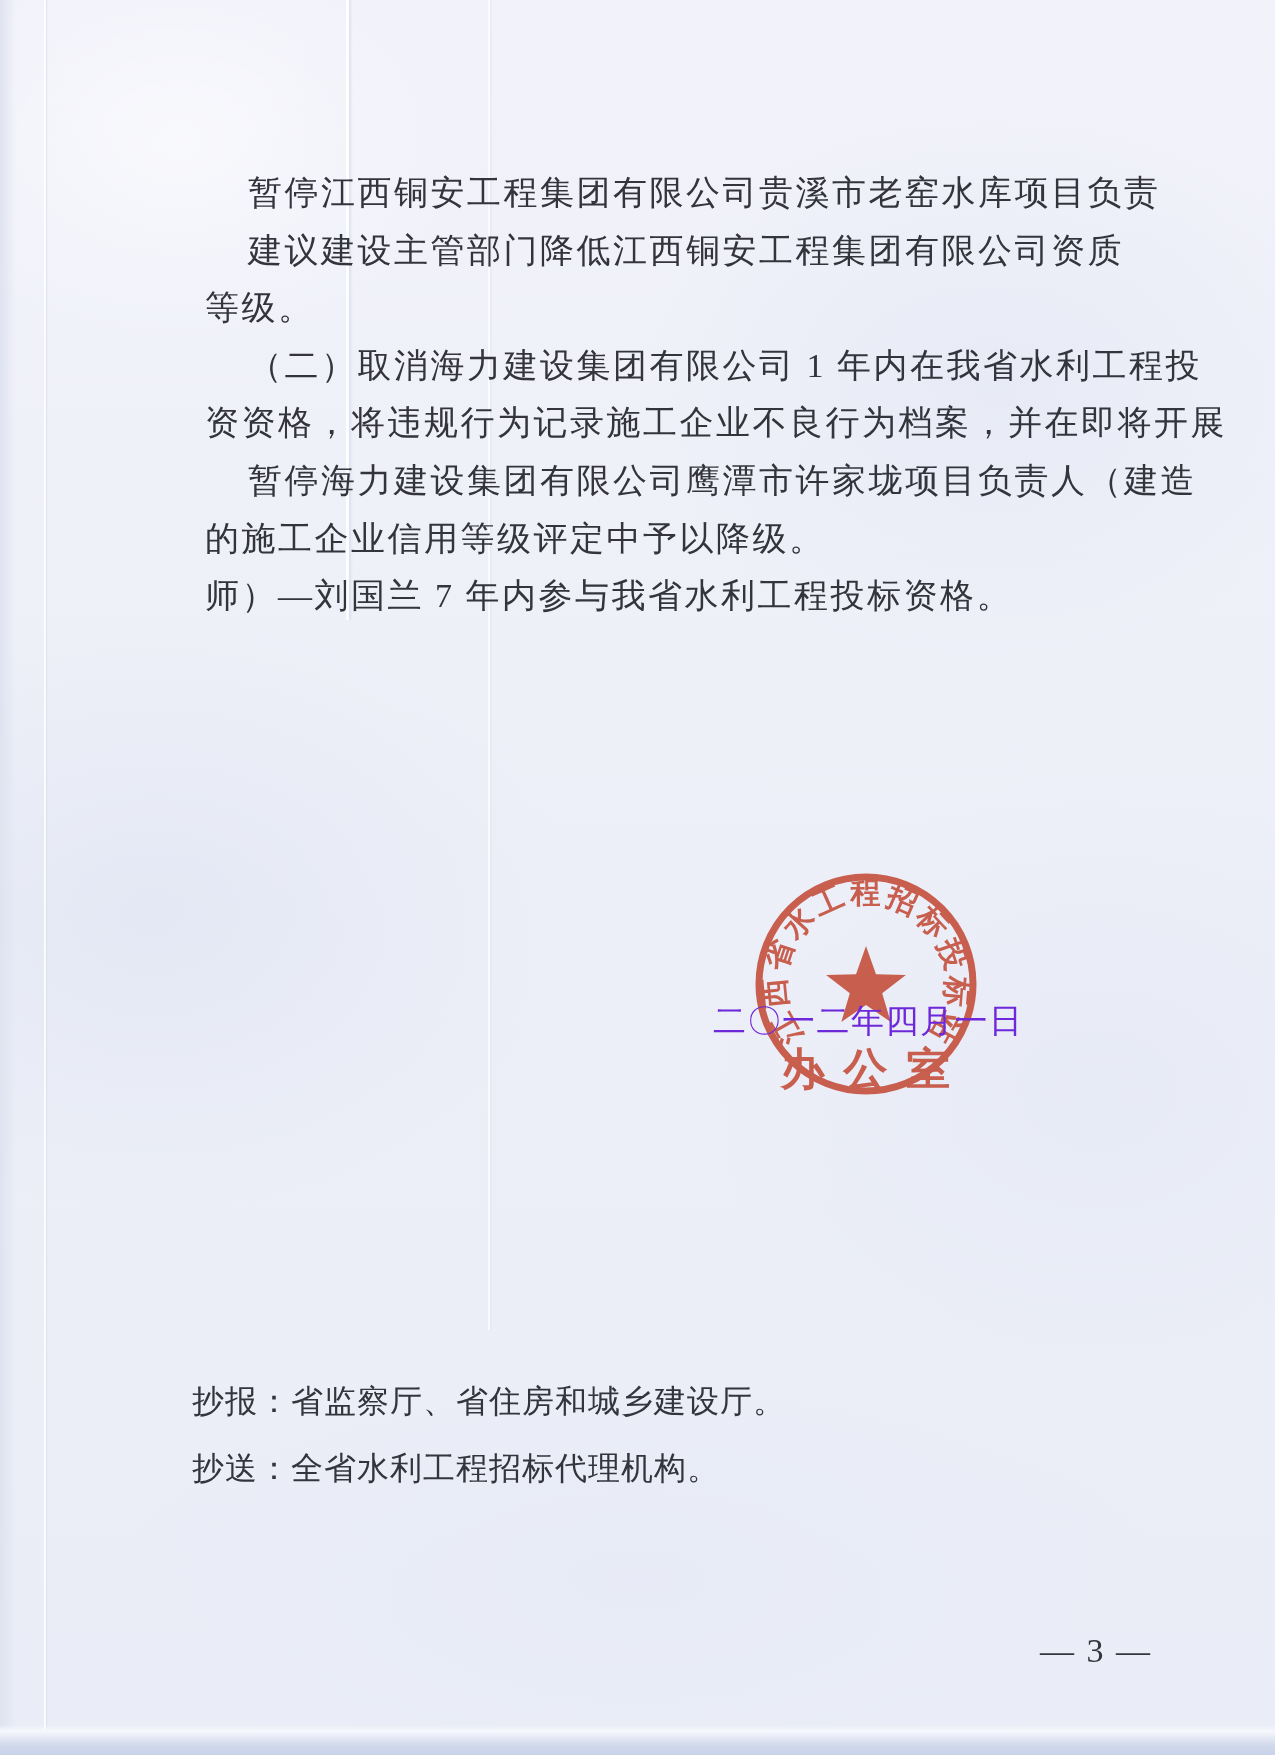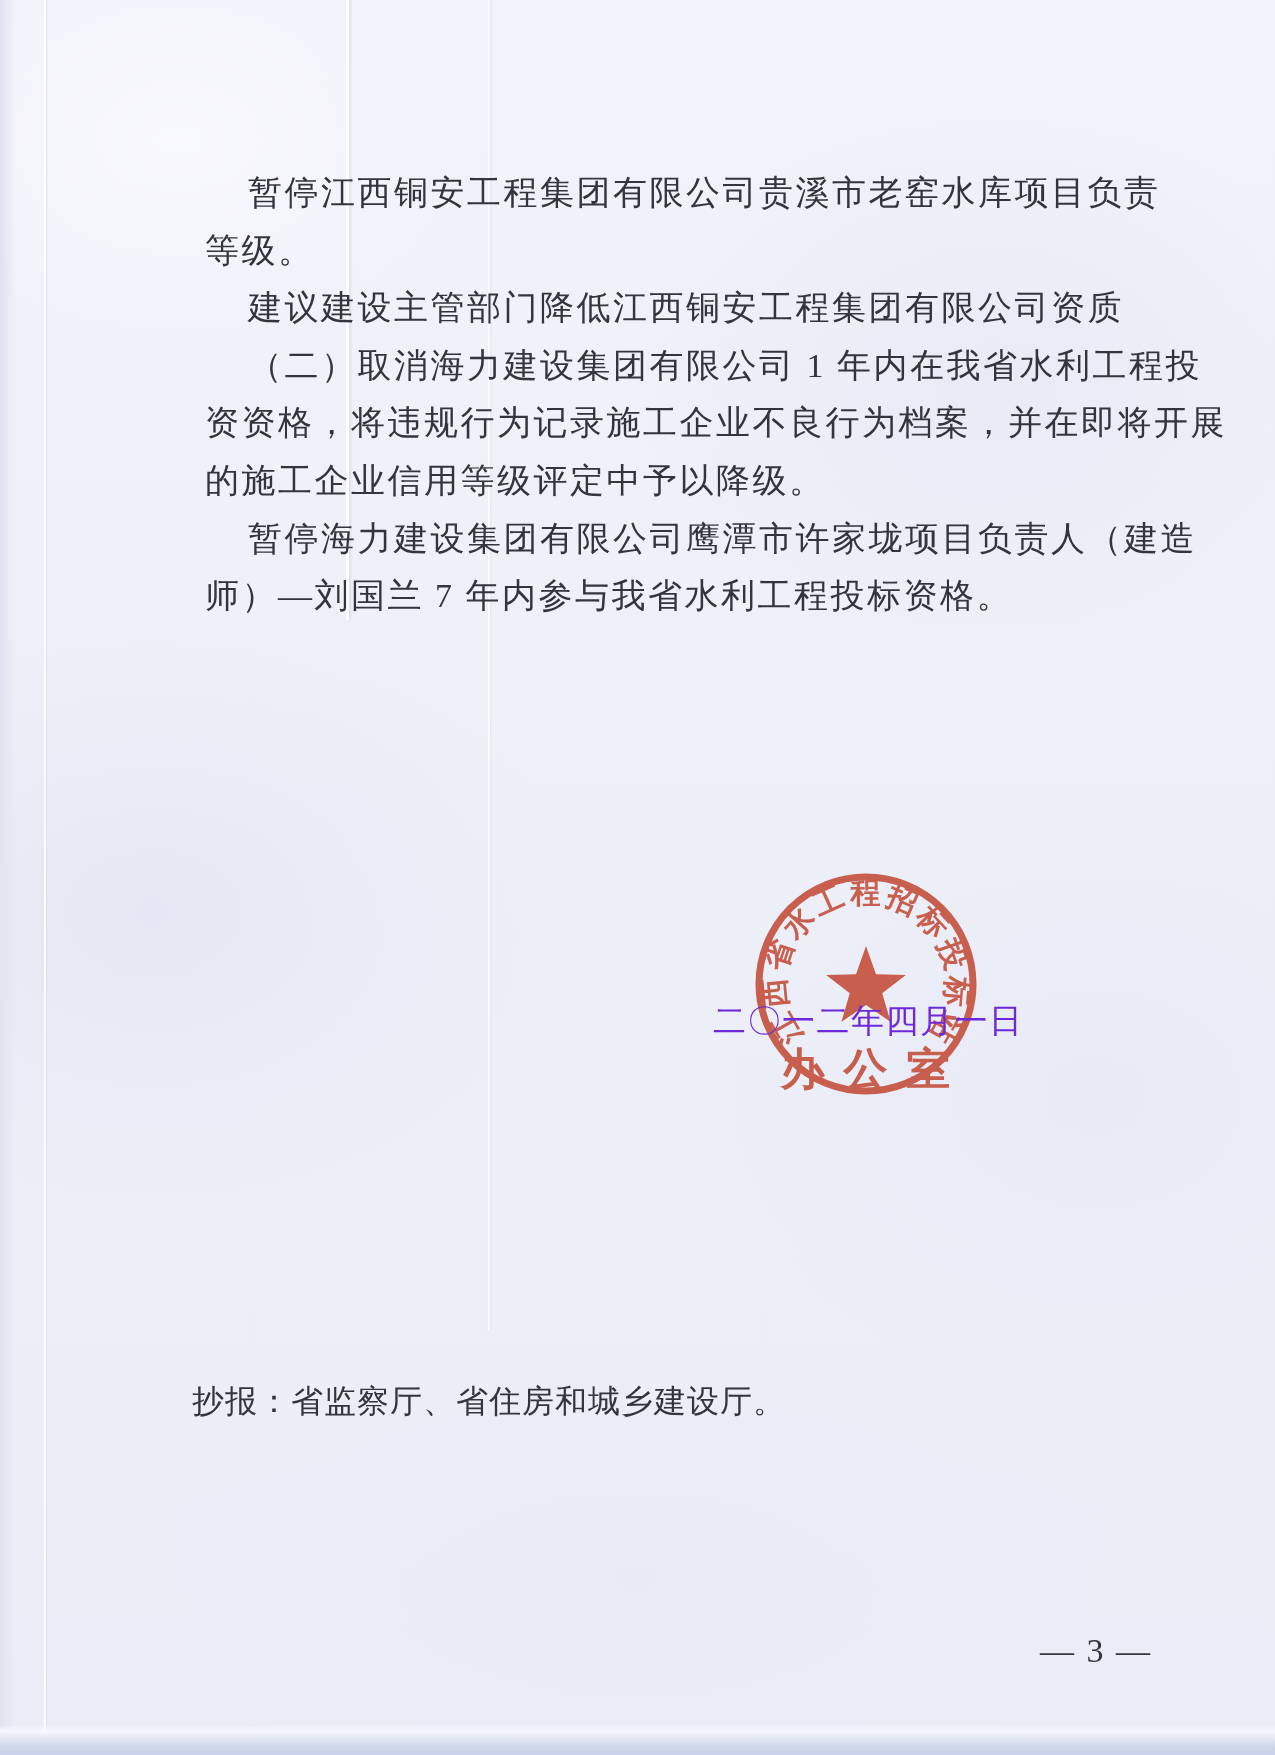--- a/index.html
+++ b/index.html
@@ -59,40 +59,41 @@
 
 <div class="paper-texture"></div>
 <div class="edge-strip-left"></div>
 <div class="crease crease-v0"></div>
 <div class="crease crease-v1"></div>
 <div class="crease crease-v2"></div>
 <div class="bottom-band"></div>
 
 <div class="body-text">
   <div class="bline indent">暂停江西铜安工程集团有限公司贵溪市老窑水库项目负责</div>
+  <div class="bline indent">建议建设主管部门降低江西铜安工程集团有限公司资质</div>
   <div class="bline">等级。</div>
-  <div class="bline indent">建议建设主管部门降低江西铜安工程集团有限公司资质</div>
   <div class="bline indent">（二）取消海力建设集团有限公司 1 年内在我省水利工程投</div>
   <div class="bline">资资格，将违规行为记录施工企业不良行为档案，并在即将开展</div>
+  <div class="bline indent">暂停海力建设集团有限公司鹰潭市许家垅项目负责人（建造</div>
   <div class="bline">的施工企业信用等级评定中予以降级。</div>
-  <div class="bline indent">暂停海力建设集团有限公司鹰潭市许家垅项目负责人（建造</div>
   <div class="bline">师）—刘国兰 7 年内参与我省水利工程投标资格。</div>
 </div>
 
 <svg class="seal" viewBox="0 0 244 244" xmlns="http://www.w3.org/2000/svg">
   <g fill="none" stroke="none">
     <circle cx="122" cy="122" r="107" stroke="#c5503c" stroke-width="7" fill="none"></circle>
     <path id="sealArc" d="M 60 174 A 81 81 0 1 1 184 174" fill="none"></path>
     <text font-size="30" font-weight="bold" fill="#c5503c" font-family="Liberation Serif, DejaVu Serif, serif">
       <textPath href="#sealArc" startOffset="0" textLength="366" lengthAdjust="spacing">江西省水工程招标投标站</textPath>
     </text>
     <polygon fill="#c5503c" points="122,84 132,112.2 161.9,113 138.2,131.3 146.7,160 122,143 97.3,160 105.8,131.3 82.1,113 112,112.2"></polygon>
     <text x="131" y="222" text-anchor="middle" font-size="44" font-weight="bold" fill="#c5503c" letter-spacing="19" font-family="Liberation Serif, DejaVu Serif, serif">办公室</text>
   </g>
 </svg>
 
 <div class="date-line">二〇一二年四月一日</div>
 
 <div class="cc-block">
   <div>抄报：省监察厅、省住房和城乡建设厅。</div>
+  <div>抄送：全省水利工程招标代理机构。</div>
 </div>
 
 <div class="page-number">— 3 —</div>
 
 </body></html>

